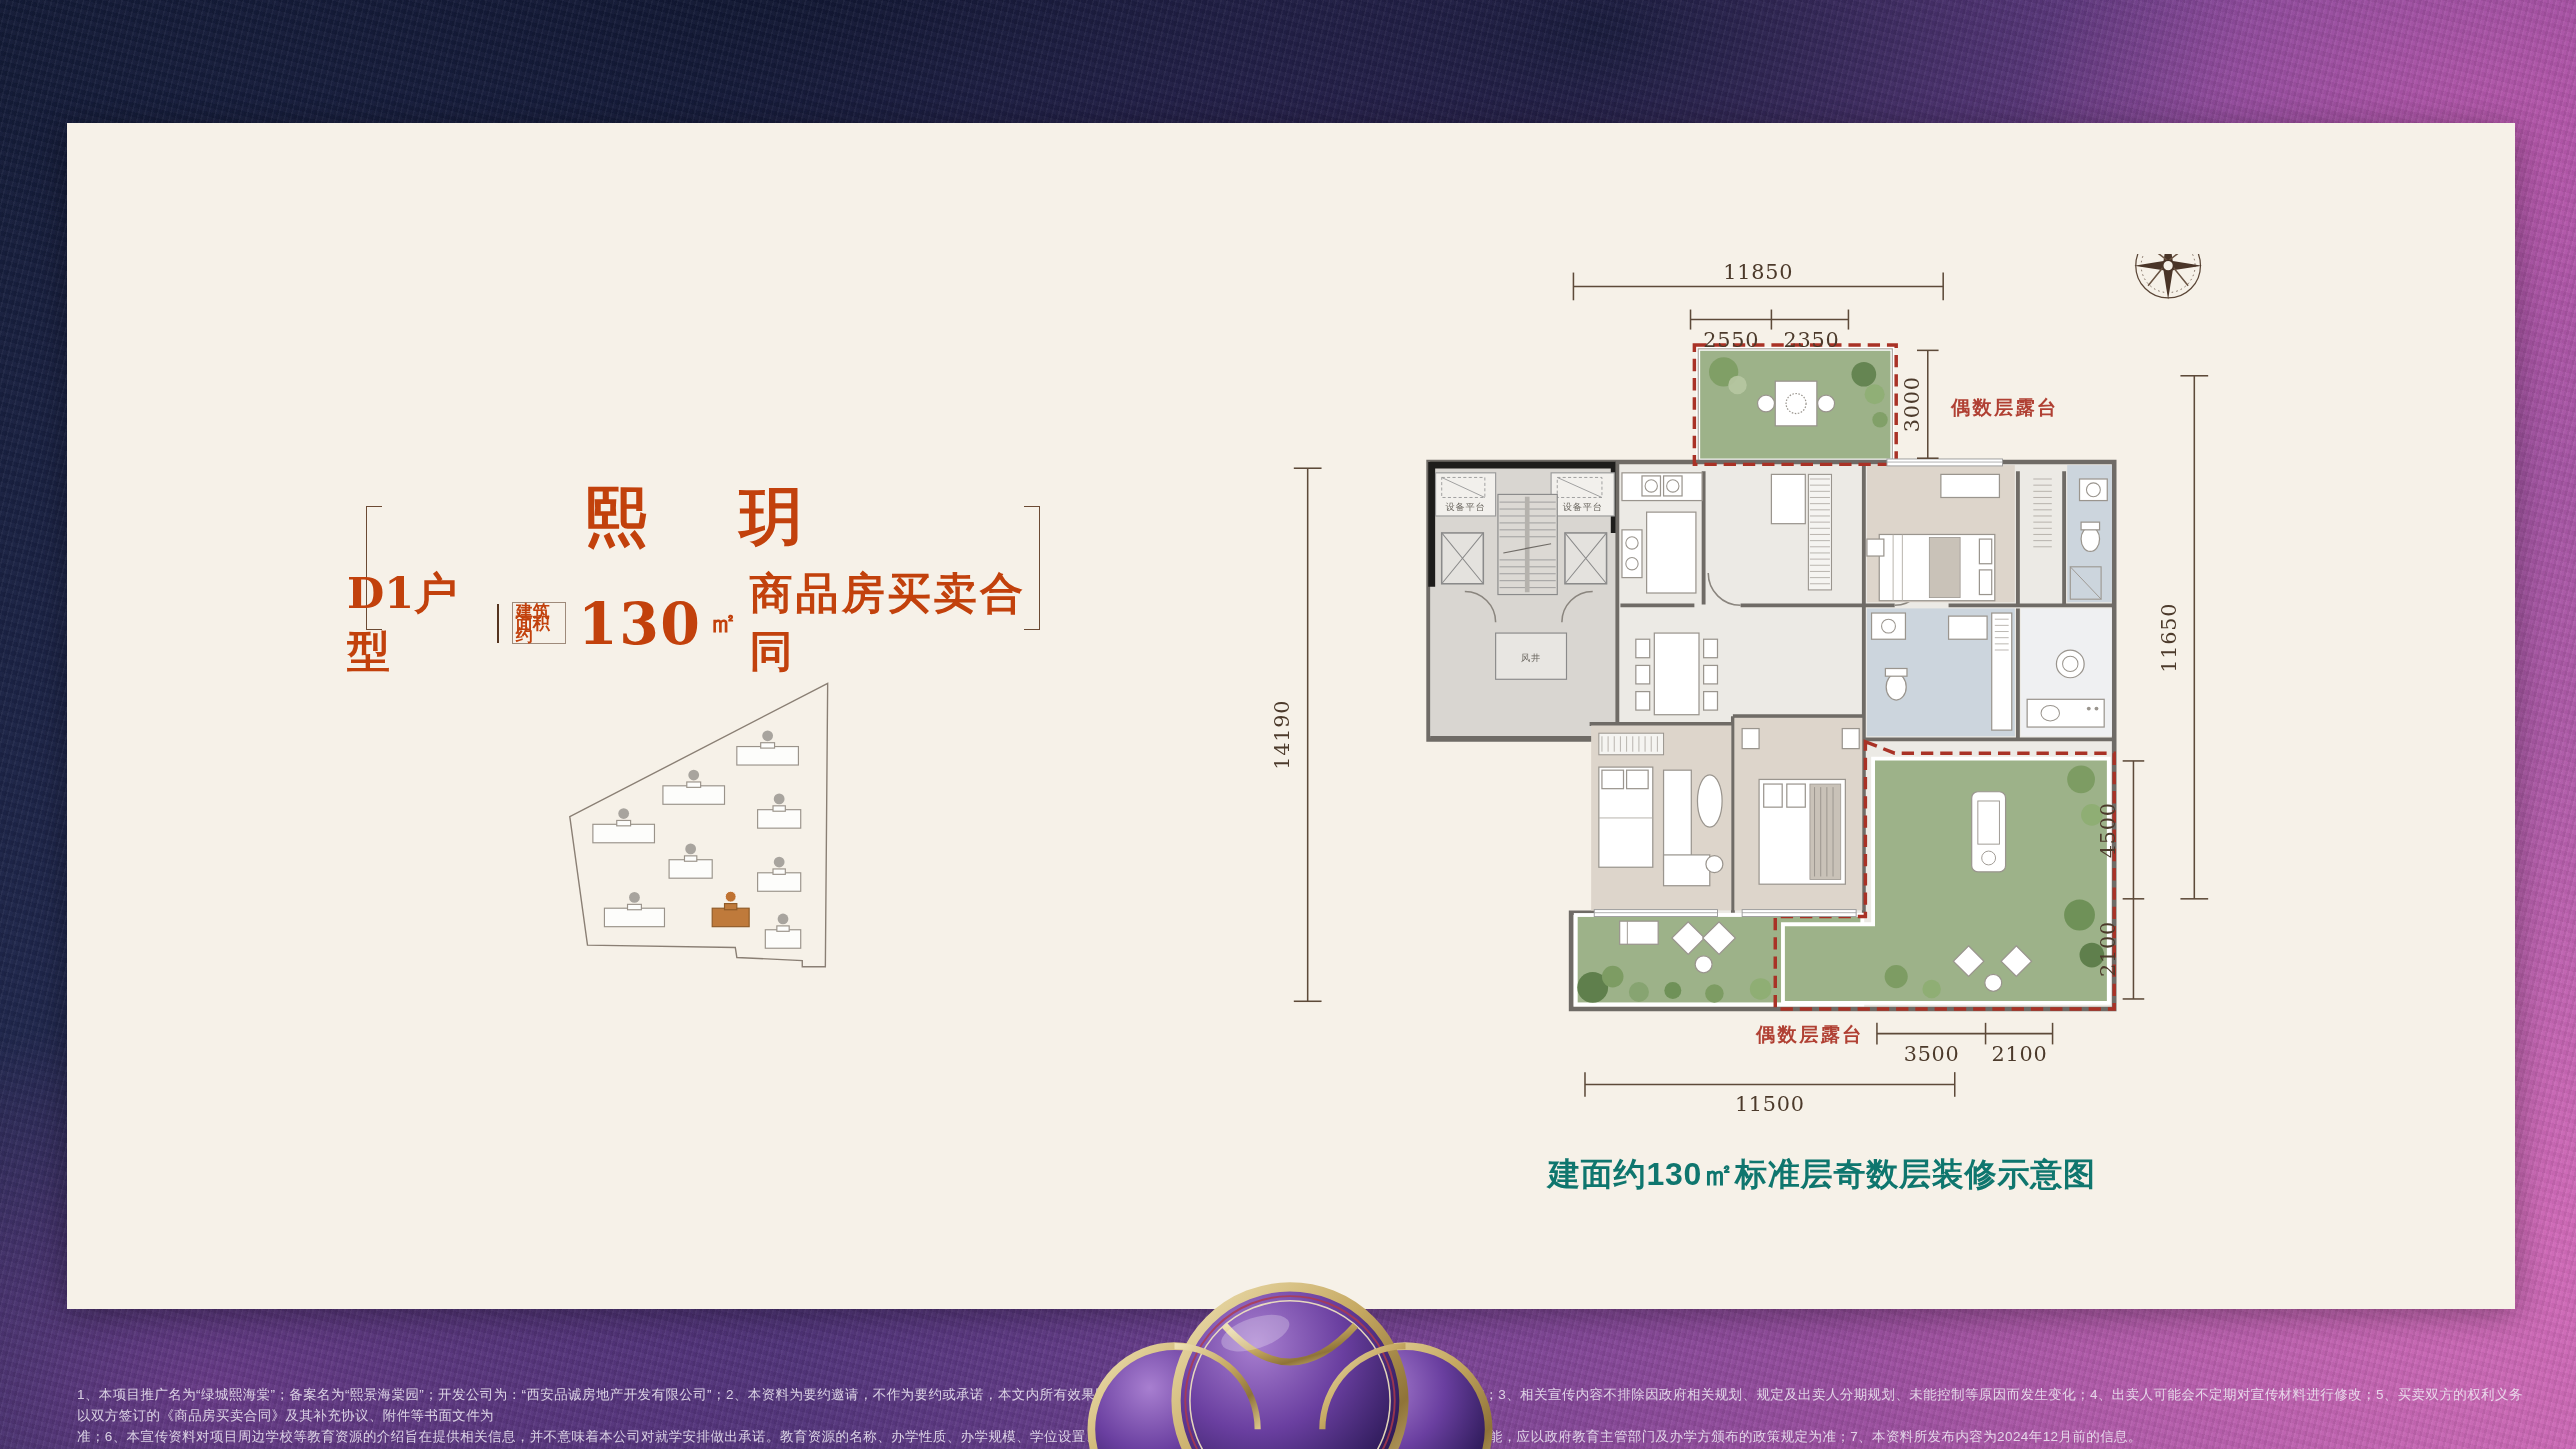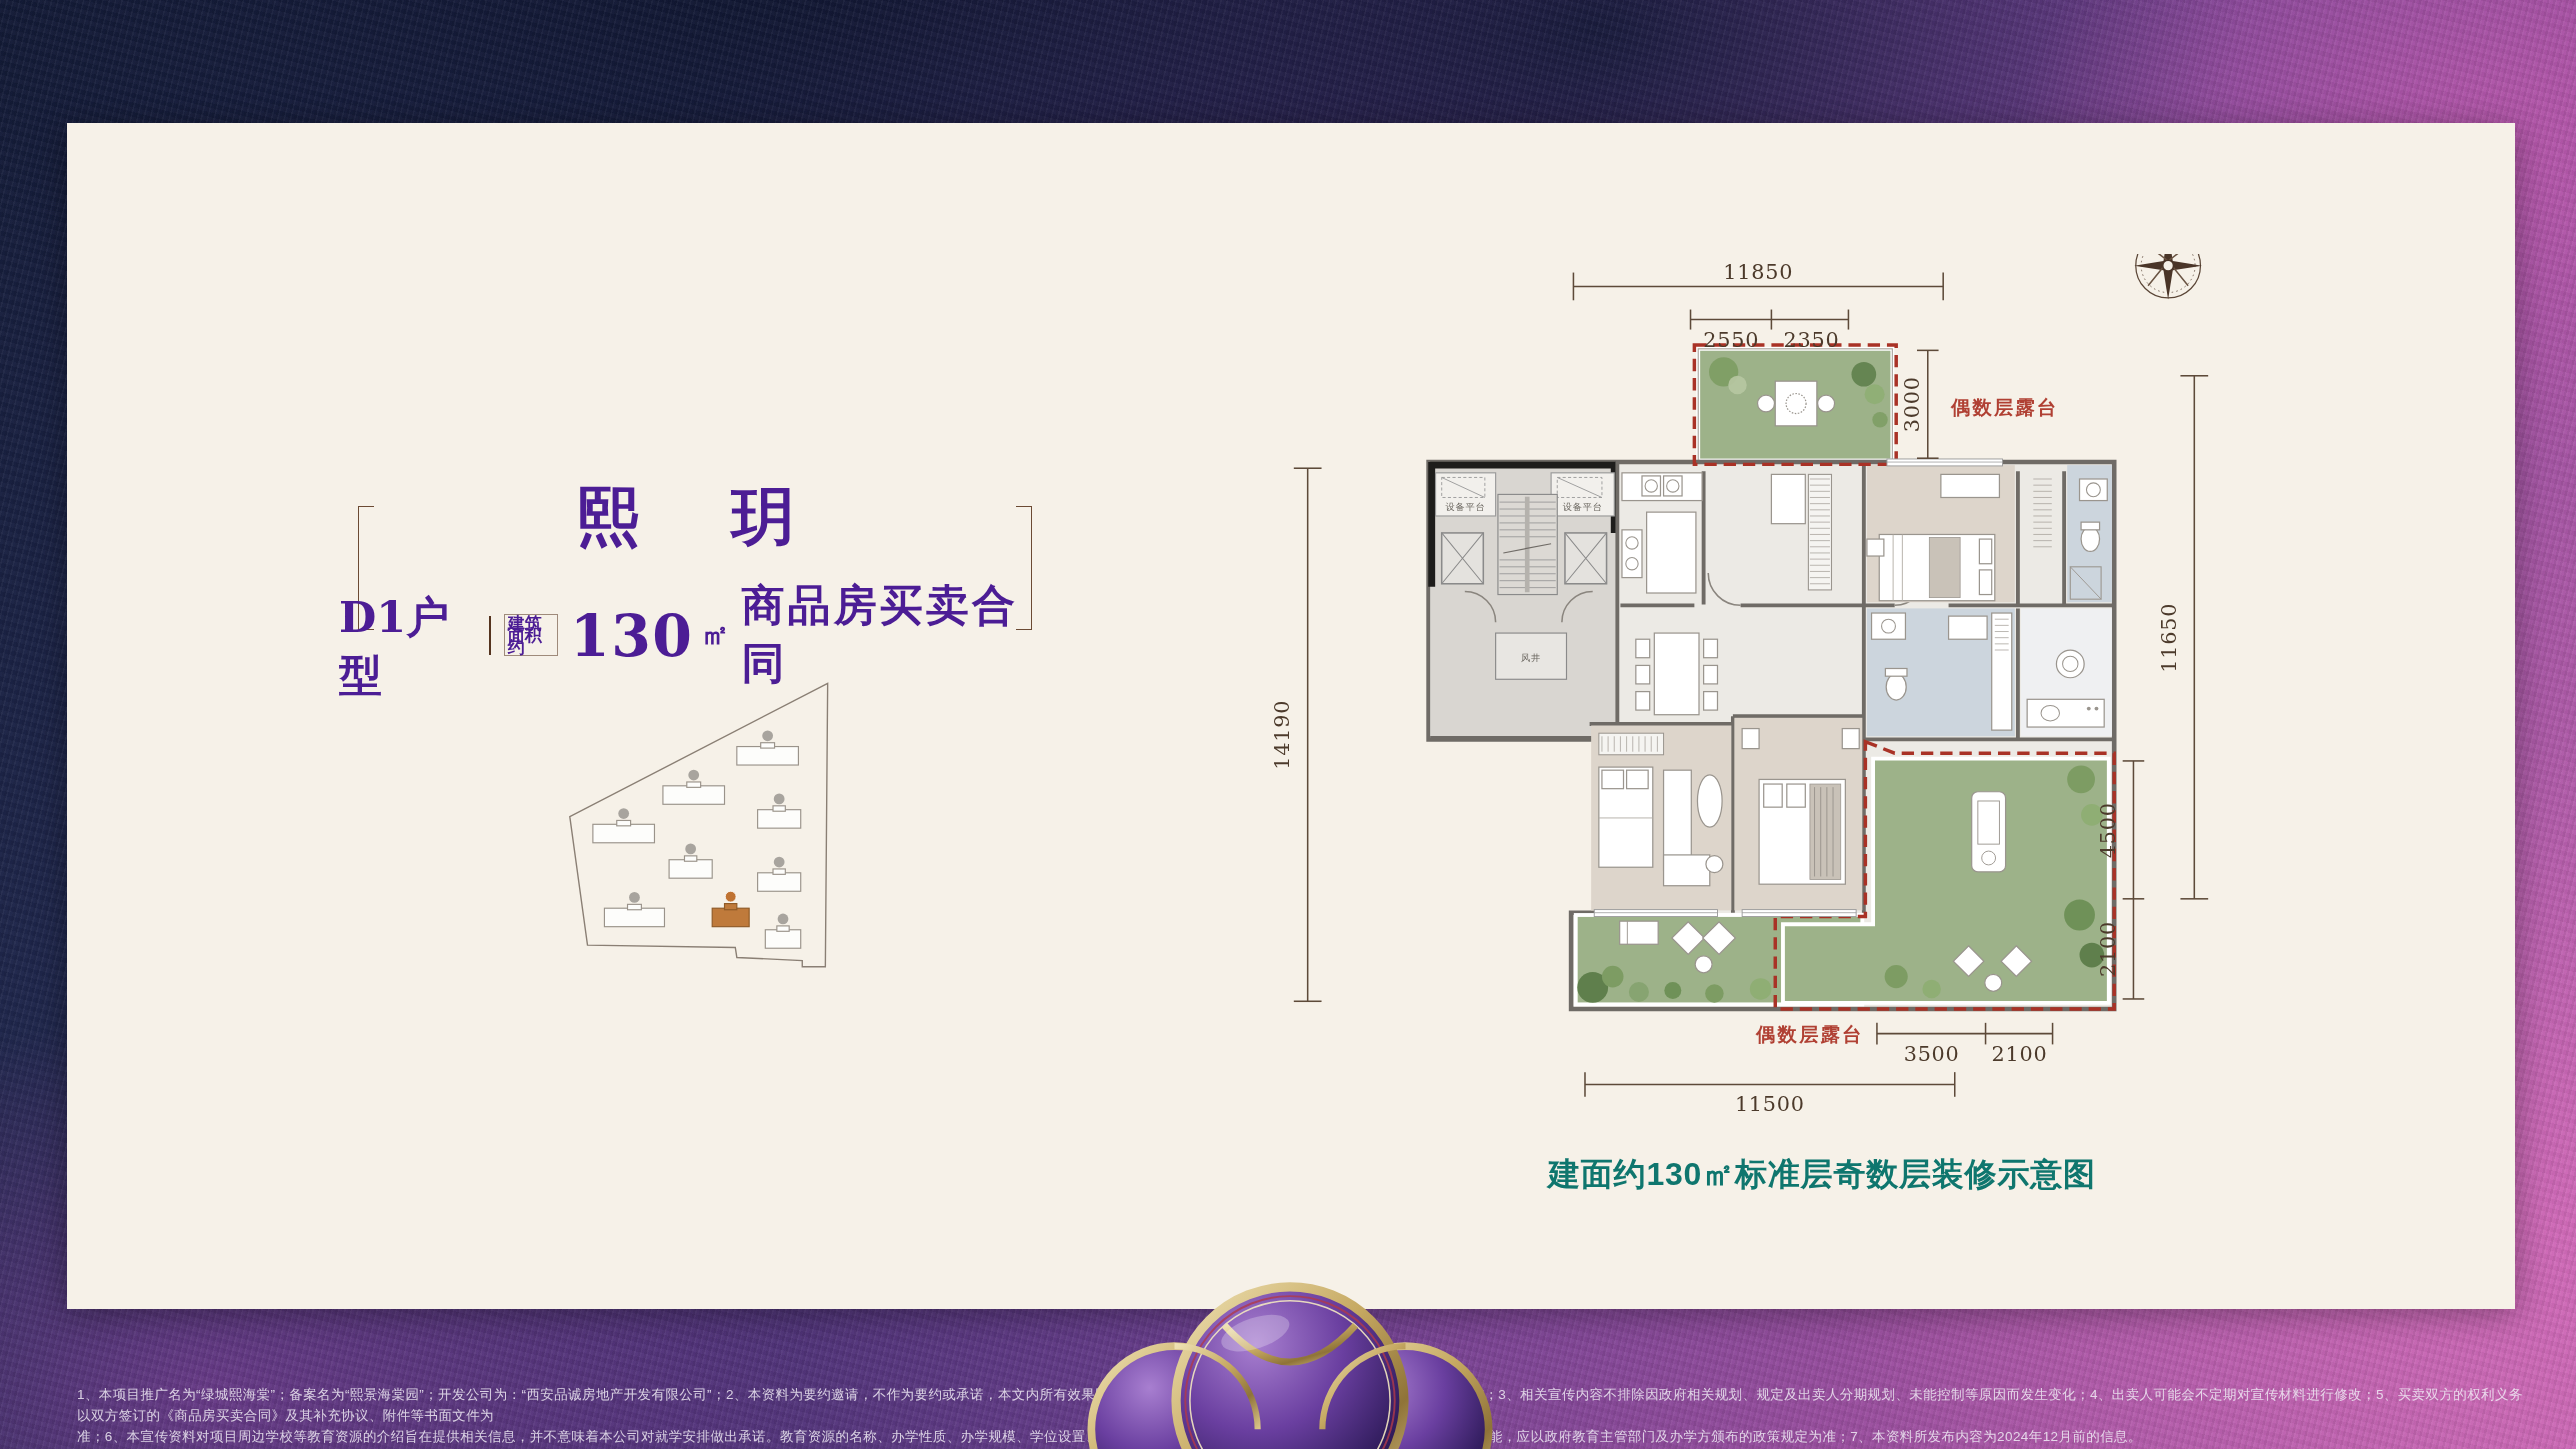--- a/index.html
+++ b/index.html
@@ -19,30 +19,30 @@
     content:"";position:absolute;inset:0;pointer-events:none;
     background-image:
       repeating-linear-gradient(104deg, rgba(255,255,255,.035) 0 1.5px, rgba(0,0,0,0) 1.5px 3.9px, rgba(0,0,0,.05) 3.9px 6.2px),
       repeating-linear-gradient(14deg, rgba(0,0,0,.03) 0 4.6px, rgba(255,255,255,.02) 4.6px 9.2px);
   }
   .card{
     position:absolute;left:67px;top:123px;width:2448px;height:1186px;
     background:#f6f1e8;box-shadow:0 4.6px 31px rgba(0,0,0,.35);z-index:2;
   }
   
-  .titleblock{position:absolute;left:272px;top:351px;width:693px;height:185px;color:#4c1d95;}
+  .titleblock{position:absolute;left:280px;top:351px;width:693px;height:185px;color:#c2410c;}
   .bracket{position:absolute;top:32px;width:15.4px;height:122px;border-color:#6b4a33;border-style:solid;}
   .bracket.l{left:19px;border-width:1.5px 0 1.5px 1.5px;}
   .bracket.r{right:0px;border-width:1.5px 1.5px 1.5px 0;}
   .mainname{position:absolute;left:0;top:0;width:100%;text-align:center;
     font-family:"DejaVu Serif","Liberation Serif",serif;font-size:63px;font-weight:600;
     letter-spacing:35px;text-indent:35px;}
   .specline{position:absolute;left:0;top:91px;width:100%;display:flex;align-items:center;justify-content:center;gap:12.3px;
     font-family:"DejaVu Serif","Liberation Serif",serif;}
-  .unit{font-size:43px;font-weight:600;margin-top:24px;}
+  .unit{font-size:43px;font-weight:600;}
   .vdiv{width:2.3px;height:39px;background:#55341f;}
   .areanote{font-size:17px;line-height:12.3px;border:0.8px solid rgba(85,52,31,.55);padding:1.5px 3.1px;font-weight:600;}
   .bignum{font-size:57px;font-weight:600;letter-spacing:1.5px;text-align:center;}
   .sqm{font-size:28px;font-weight:600;margin-left:-4.6px;}
   .rooms{font-size:43px;font-weight:600;letter-spacing:3.1px;}
   .brand{position:absolute;left:0;top:163px;width:100%;text-align:center;
     font-family:"DejaVu Serif","Liberation Serif",serif;font-size:21px;letter-spacing:21px;text-indent:21px;font-weight:600;}
   
   .caption{position:absolute;left:1481px;top:1030px;font-size:32px;font-weight:700;color:#0f766e;letter-spacing:0.8px;}
   

